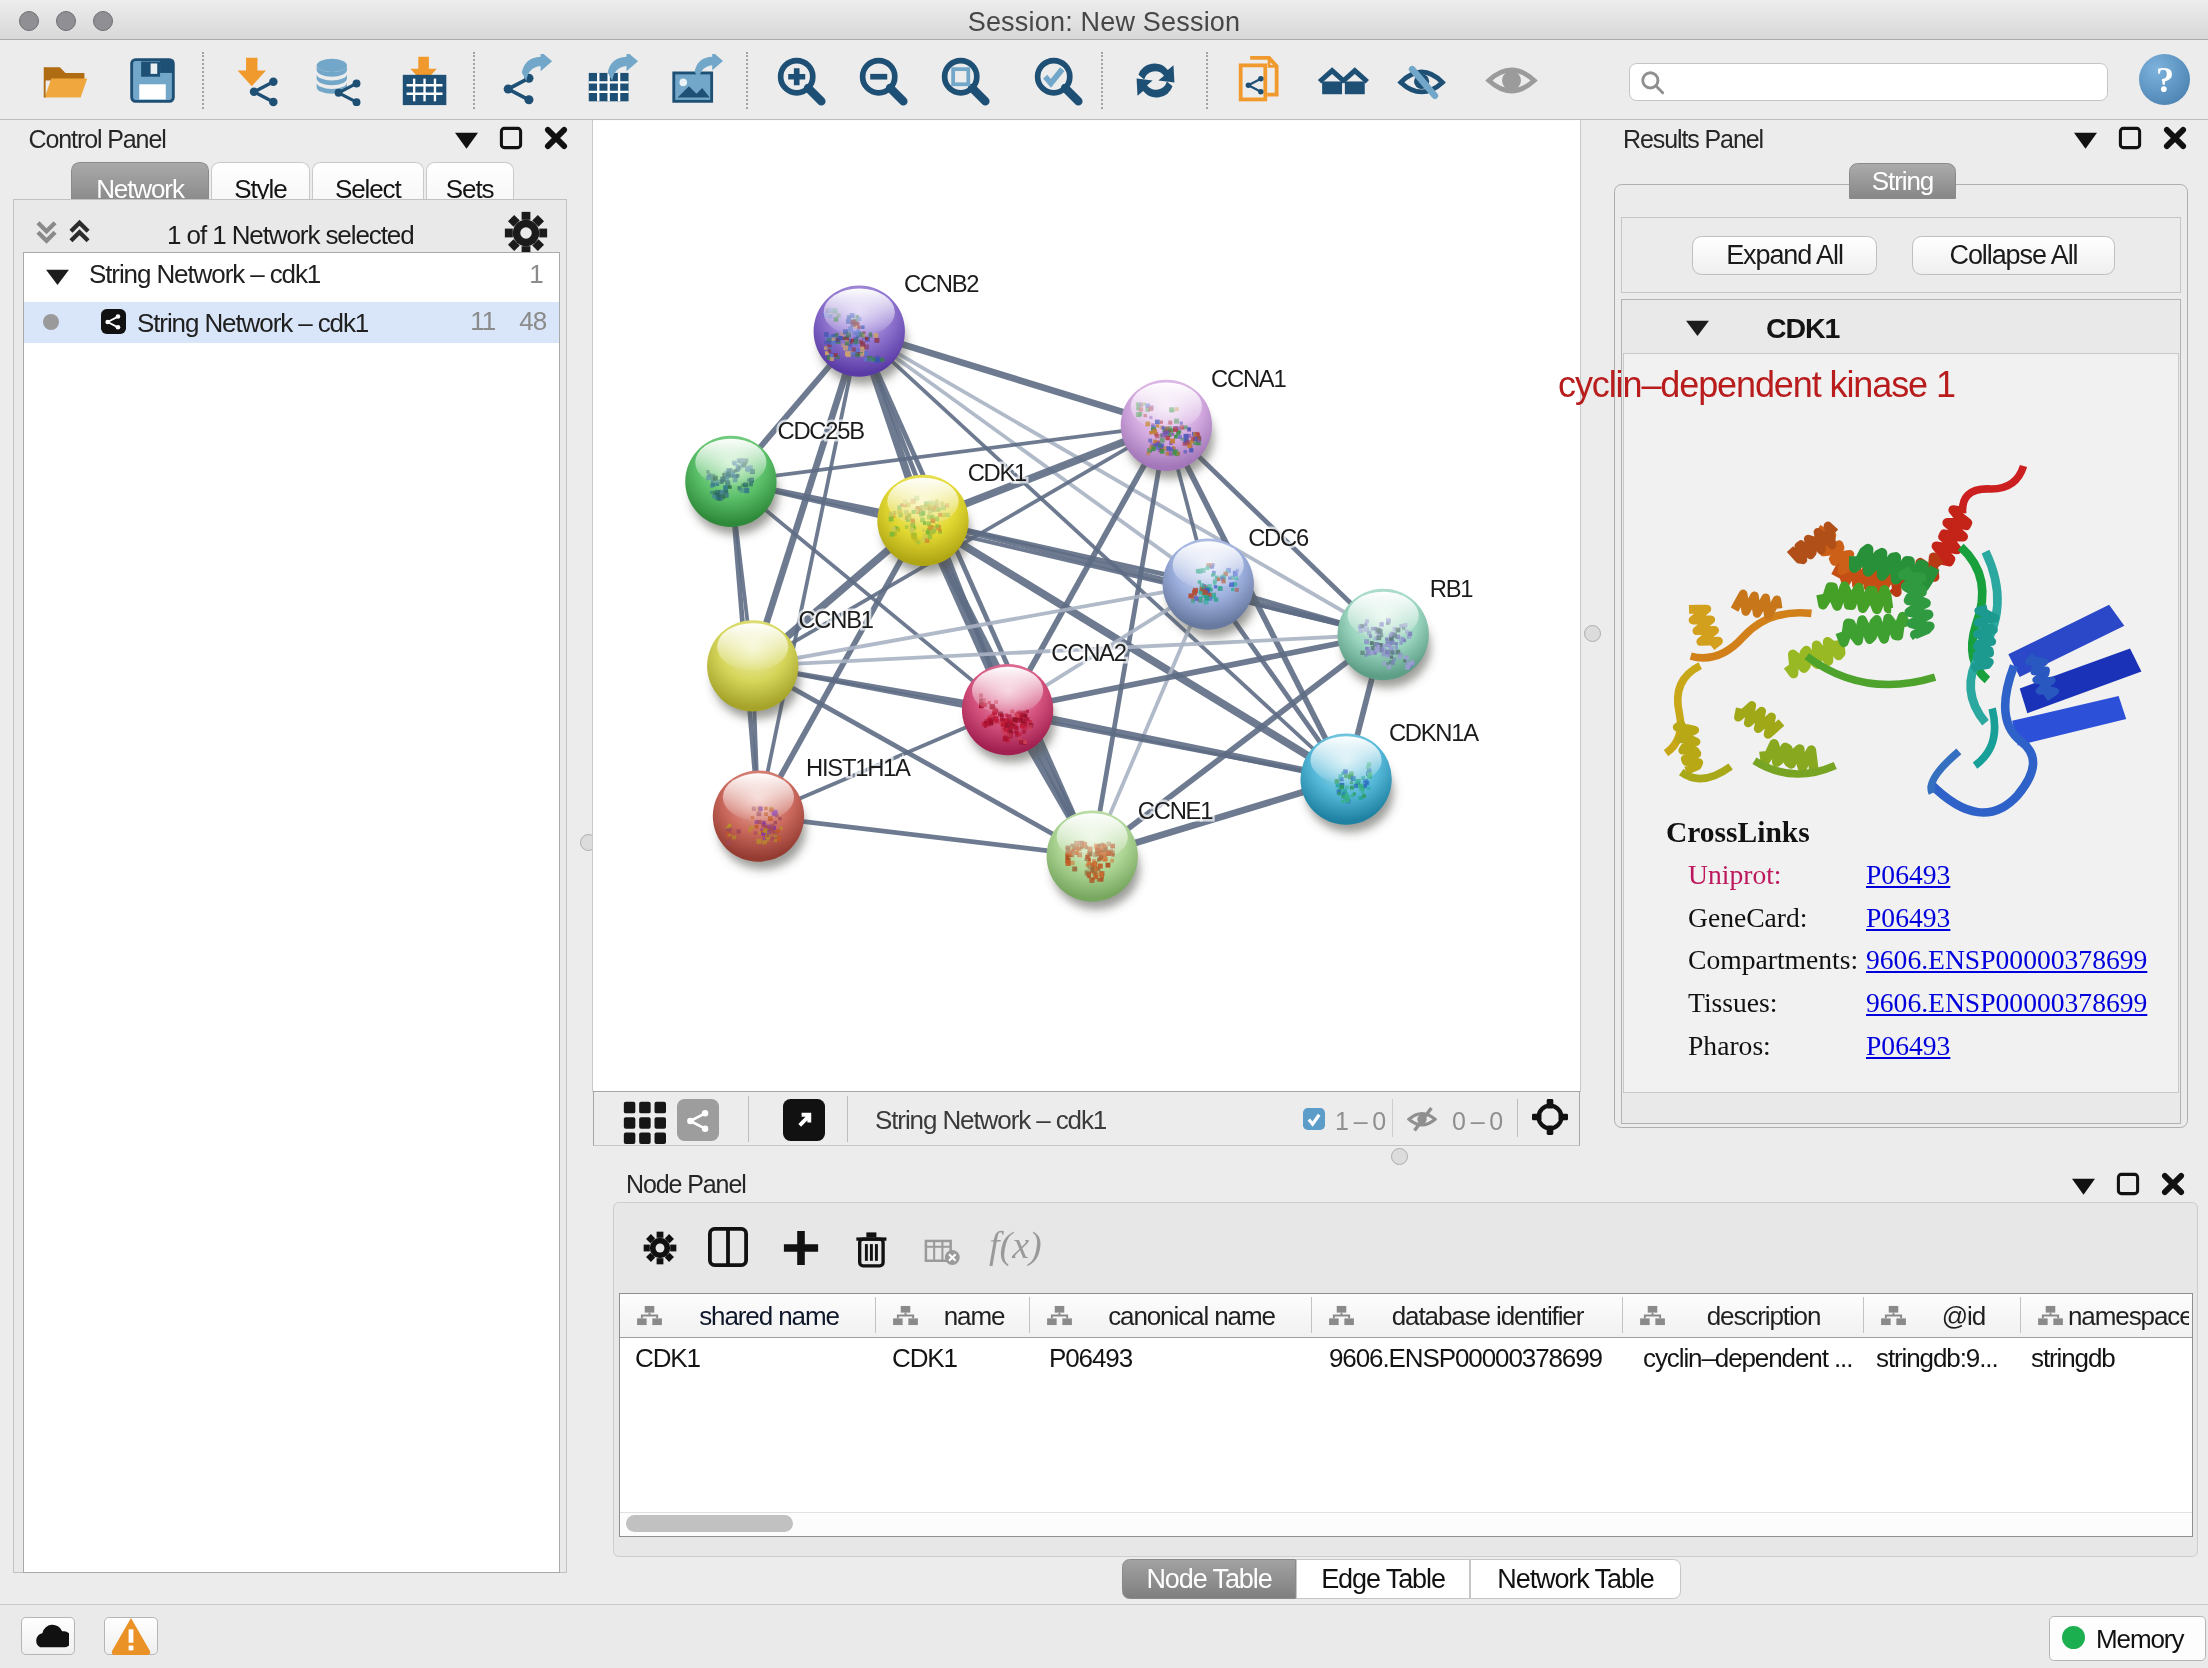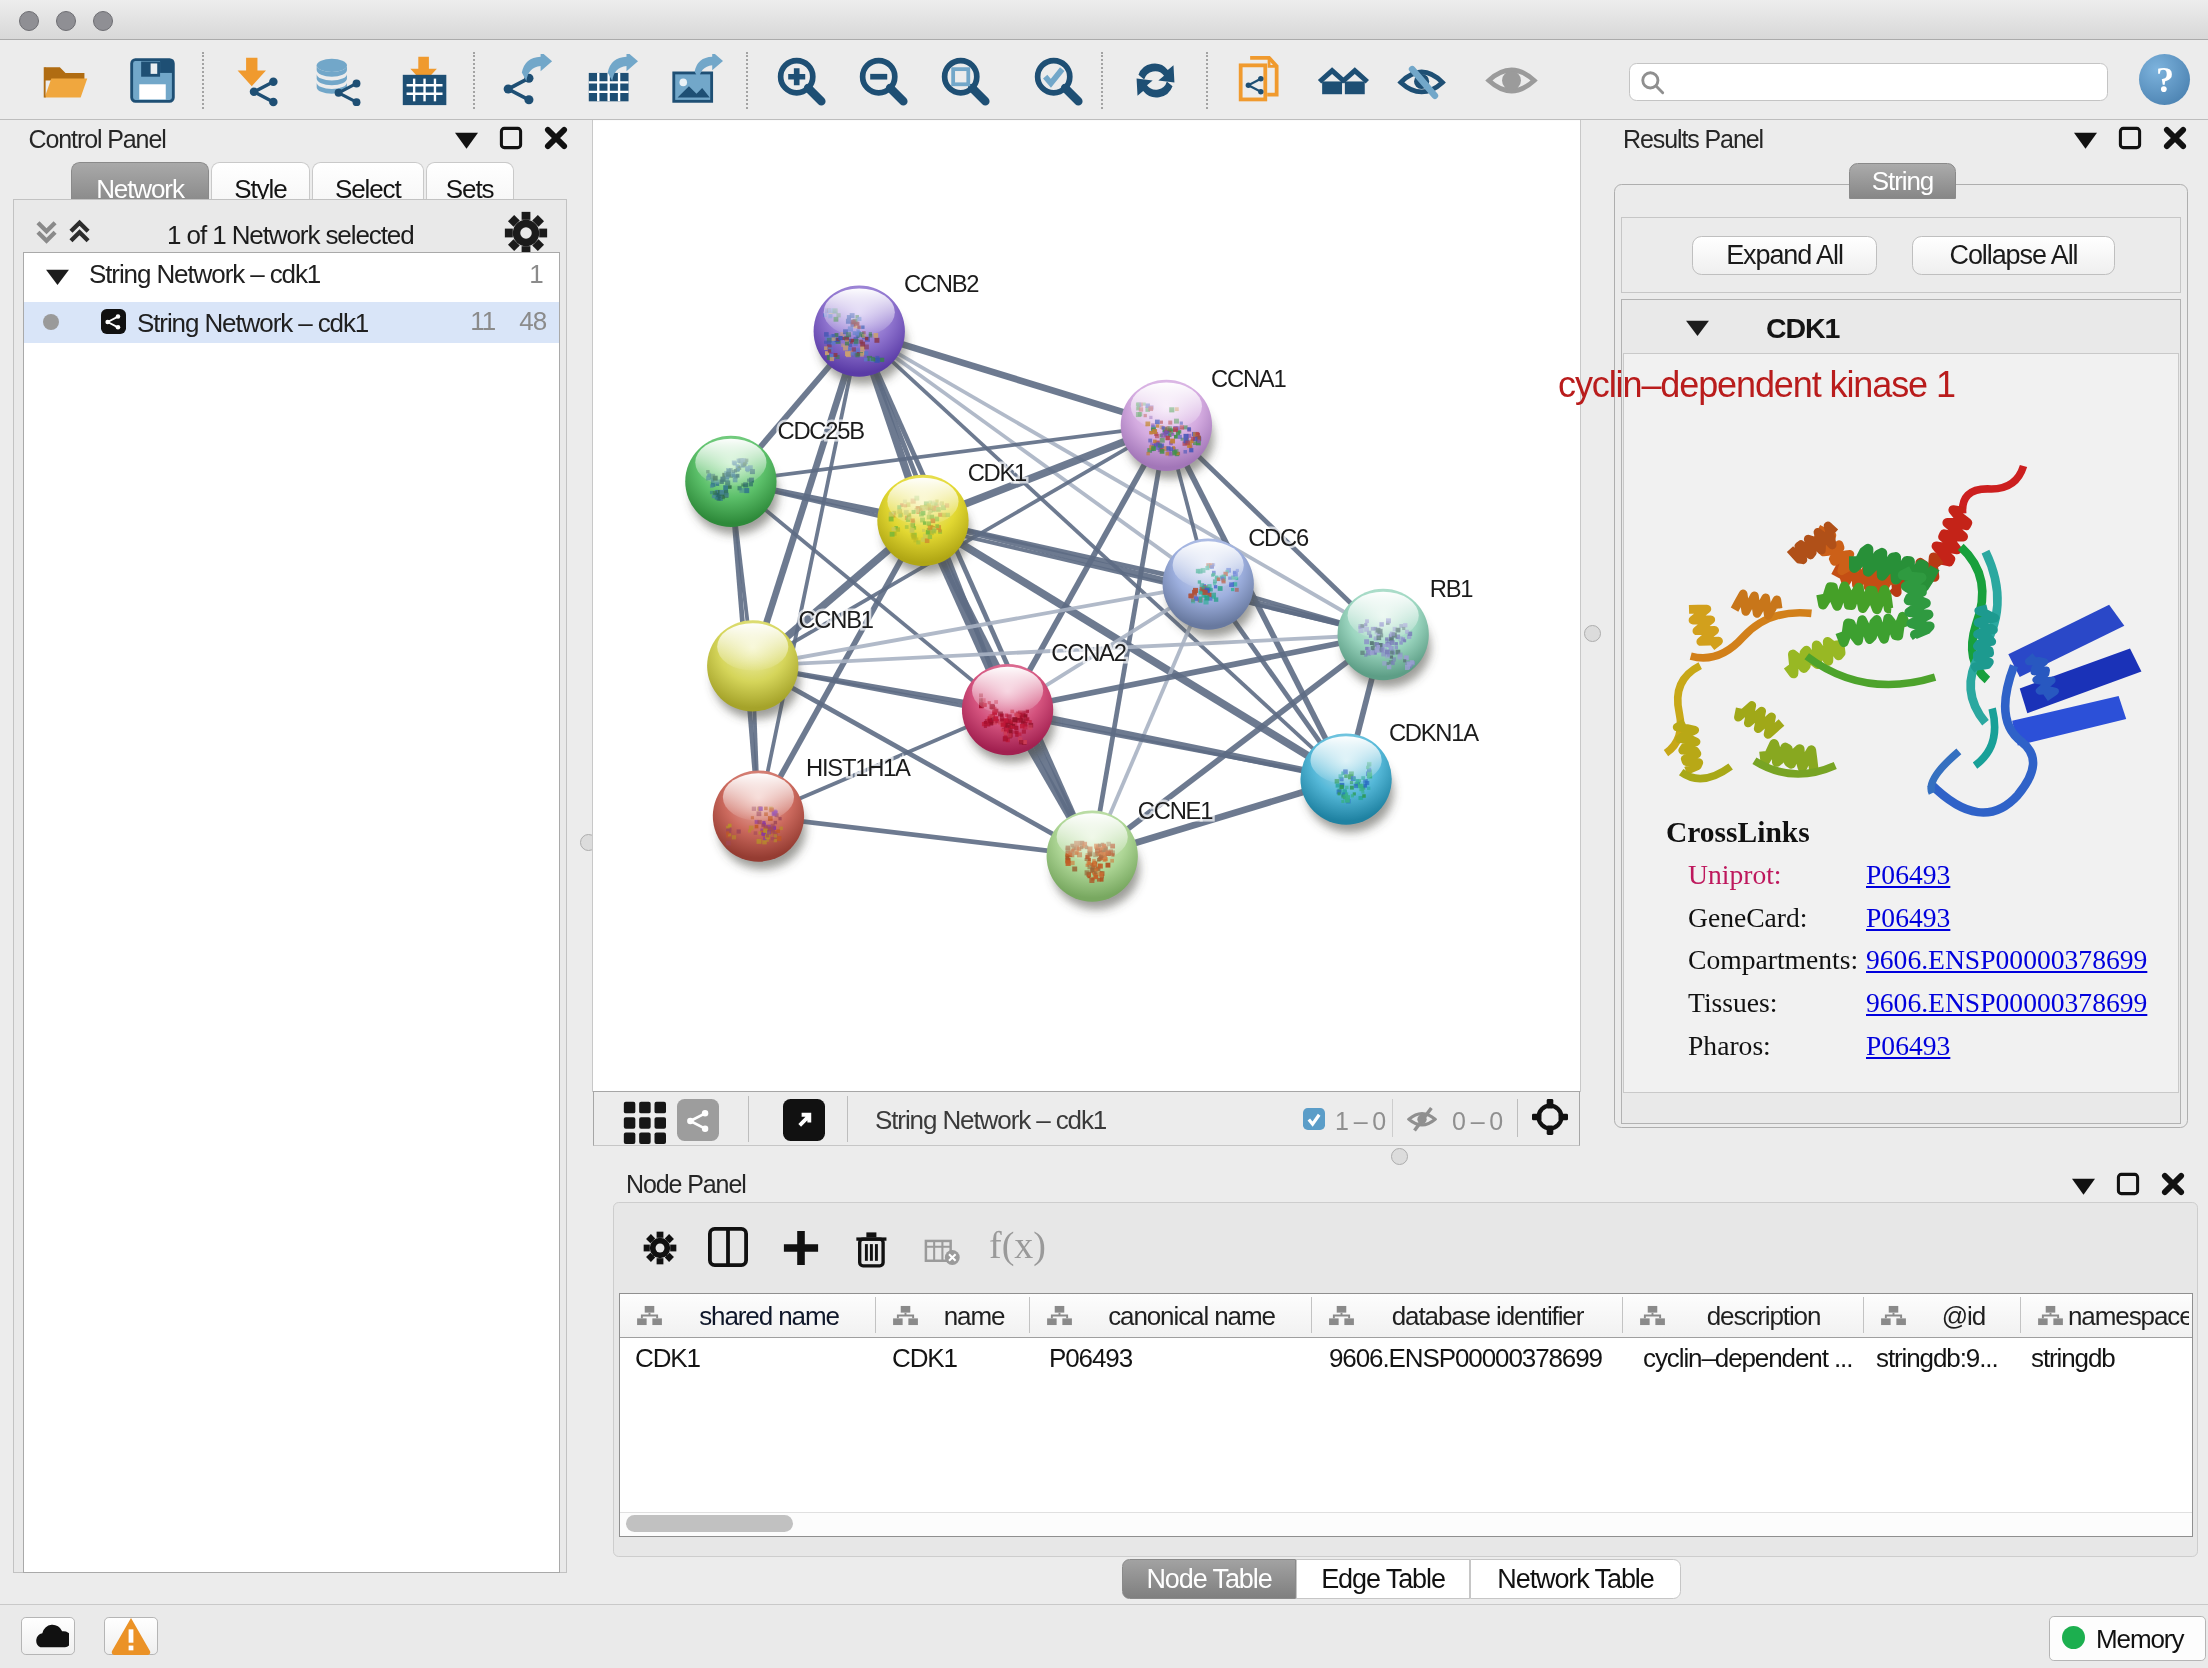--- a/index.html
+++ b/index.html
@@ -17,20 +17,21 @@
 .tab{height:54px;font-size:26px;display:flex;align-items:center;justify-content:center;border:1px solid #c9c9c9;border-bottom:none;border-radius:8.6px 8.6px 0 0;background:linear-gradient(#ffffff,#f4f4f4);color:#141414;margin-right:1.9px}
 .tab.sel{background:linear-gradient(#a9a9a9,#7e7e7e);color:#fff;border-color:#8a8a8a}
 .btn{background:linear-gradient(#ffffff,#efefef);border:1px solid #bfbfbf;border-radius:9.5px;display:flex;align-items:center;justify-content:center;font-size:27px;color:#1a1a1a}
 .ser{font-family:"Liberation Serif",serif;letter-spacing:0}
 a.lk{color:#0000dd;text-decoration:underline}
 </style></head><body>
 <div class="abs titlebar">
     <div class="tl" style="left:19px"></div>
     <div class="tl" style="left:56px"></div>
     <div class="tl" style="left:93px"></div>
+    <div class="title">Session: New Session</div>
   </div>
 <div class="abs toolbar">
     <div class="tbi" style="left:39px;width:53px">
       <svg width="53" height="53" viewBox="0 0 56 56" style="">
         <path d="M6 14 h16 l6 6 h20 v8 H6z" fill="#b06c12"></path>
         <path d="M6 46 L13 26 h38 L44 46z" fill="#f0a73e"></path>
         <path d="M6 46 V14" stroke="#b06c12" stroke-width="2"></path>
       </svg>
     </div>
     <div class="tbi" style="left:126px;width:53px">
@@ -1651,21 +1652,21 @@
       </g>
     </svg></div>
 <div class="abs" style="left:924px;top:1236px"><svg width="38" height="30" viewBox="0 0 40 32" style="">
       <g transform="scale(0.88)">
         <rect x="2" y="6" width="30" height="24" fill="none" stroke="#9a9a9a" stroke-width="3"></rect>
         <path d="M2 13 h30 M12 6 v24 M22 6 v24" stroke="#9a9a9a" stroke-width="2.5"></path>
         <circle cx="34" cy="26" r="9" fill="#9a9a9a"></circle>
         <path d="M30 22 l8 8 M38 22 l-8 8" stroke="#fff" stroke-width="2.5"></path>
       </g>
     </svg></div>
-<div class="abs ser" style="left:989px;top:1223px;font-size:38px;color:#9a9a9a">f(x)</div>
+<div class="abs ser" style="left:989px;top:1223px;font-size:38px;font-style:italic;color:#9a9a9a">f(x)</div>
 <div class="abs" style="left:619px;top:1293px;width:1574px;height:244px;background:#fff;border:1px solid #8f8f8f"></div>
 <div class="abs" style="left:620px;top:1294px;width:1572px;height:44px;background:linear-gradient(#fdfdfd,#f1f1f1);border-bottom:1px solid #9f9f9f"></div>
 <div class="abs" style="left:636px;top:1305px"><svg width="27" height="21" viewBox="0 0 28 22" style="">
       <rect x="9" y="1" width="10" height="7" fill="#8a8a8a"></rect>
       <rect x="1" y="14" width="10" height="7" fill="#8a8a8a"></rect>
       <rect x="17" y="14" width="10" height="7" fill="#8a8a8a"></rect>
       <path d="M14 8 v3 M6 14 v-3 h16 v3" stroke="#8a8a8a" stroke-width="2" fill="none"></path>
     </svg></div>
 <div class="abs" style="left:667px;top:1301px;width:204px;text-align:center;font-size:26px;color:#0f172a;white-space:nowrap;overflow:hidden">shared name</div>
 <div class="abs" style="left:875px;top:1297px;width:1px;height:36px;background:#c3c3c3"></div>

